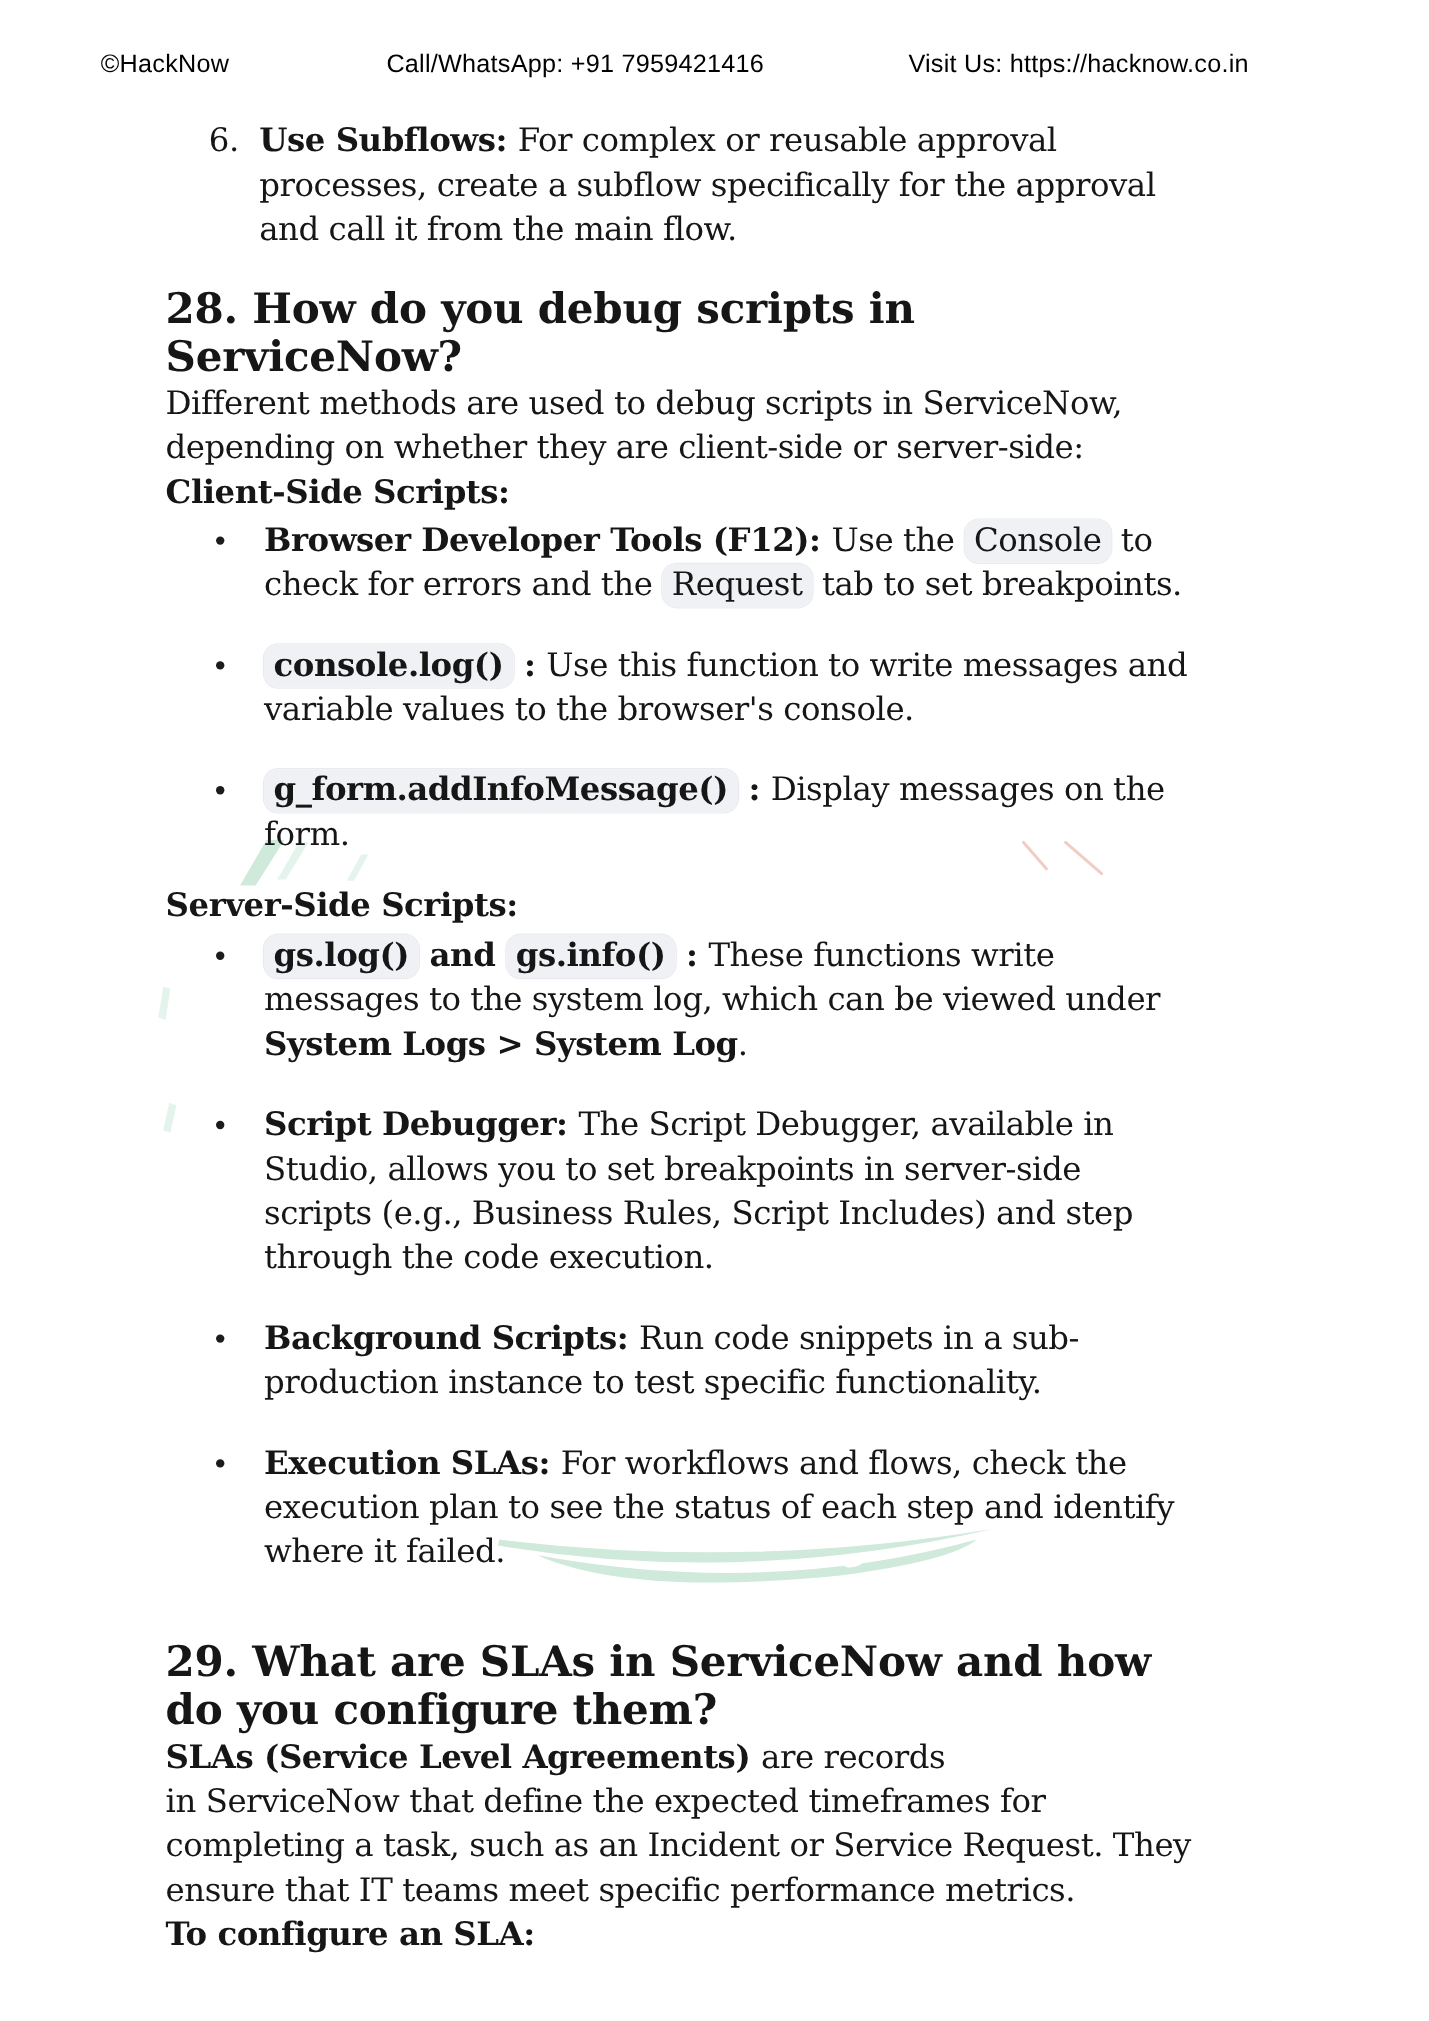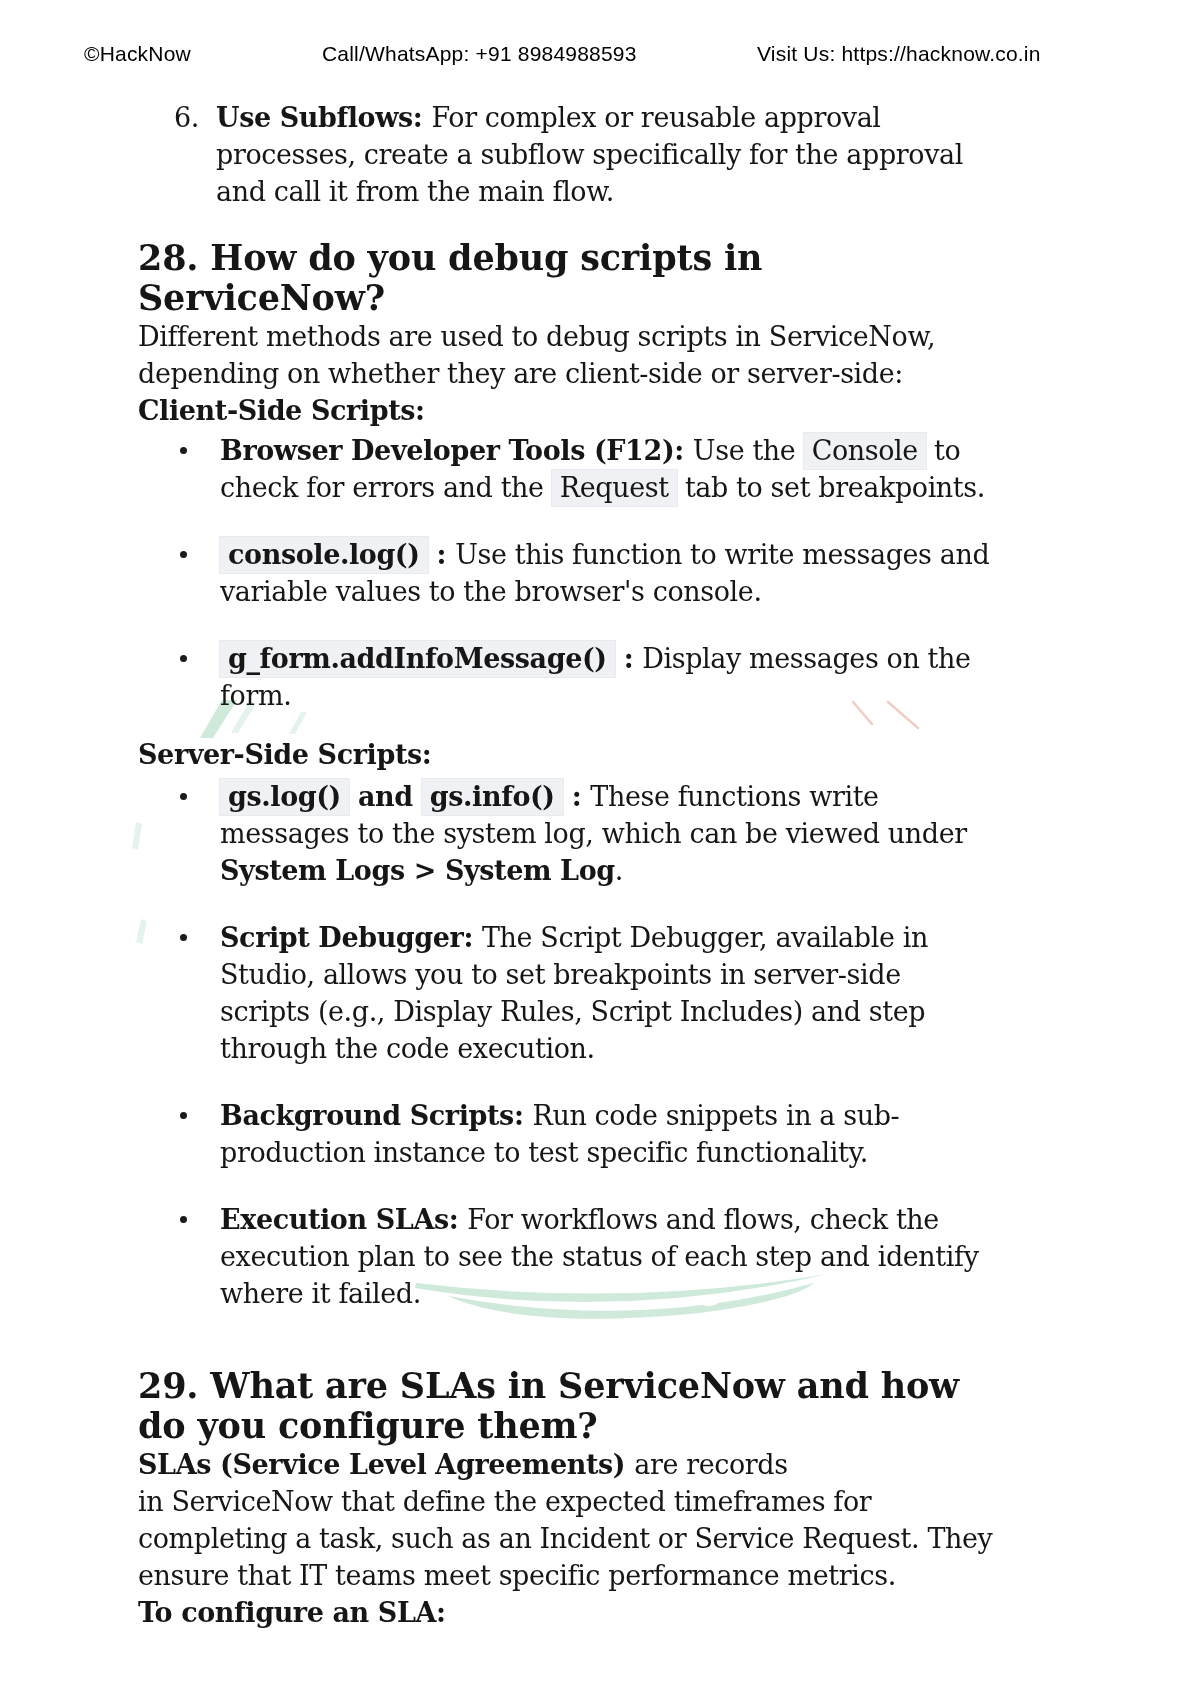--- a/index.html
+++ b/index.html
@@ -53,21 +53,21 @@
   .dot{
     position:absolute;left:-40px;top:15px;
     width:7px;height:7px;border-radius:50%;background:#1c1c1c;
   }
 
   
   .seg-b{font-weight:bold;}
   .seg-c,.seg-cb{
     background:#f0f1f4;
     box-shadow:0 0 0 1px #e9eaee;
-    border-radius:0;
+    border-radius:12px;
     padding:2px 8px 3px;
   }
   .seg-cb{font-weight:bold;text-align:center;}
 </style>
 </head>
 <body>
 
 <div class="page">
 
   <svg class="wm-svg" width="1191" height="1684" viewBox="0 0 1191 1684">
@@ -82,21 +82,21 @@
     <path d="M136,822 l6,2 l-4,26 l-6,-2 Z" fill="#e4f4ec"></path>
     <path d="M141,919 l6,2 l-5,23 l-6,-2 Z" fill="#e4f4ec"></path>
 
     <path d="M415,1288 Q620,1322 828,1274 Q625,1308 416,1283 Z" fill="#cfe9da"></path>
     <path d="M448,1296 Q640,1331 814,1283 Q792,1301 700,1313 Q558,1327 480,1307 Q458,1301 448,1296 Z" fill="#cfe9da"></path>
     <ellipse cx="712" cy="1303" rx="8" ry="2.6" transform="rotate(-14 712 1303)" fill="#ffffff"></ellipse>
     <ellipse cx="732" cy="1298" rx="6" ry="2.4" transform="rotate(-14 732 1298)" fill="#ffffff"></ellipse>
   </svg>
 
   <span class="hdr-item hdr-brand">©HackNow</span>
-  <span class="hdr-item hdr-contact">Call/WhatsApp: +91 8984988593</span>
+  <span class="hdr-item hdr-contact">Call/WhatsApp: +91 7959421416</span>
   <span class="hdr-item hdr-visit">Visit Us: https://hacknow.co.in</span>
 
   <div class="content">
 
     <div class="numbered-item">
       <span class="marker">6.</span>
       <div class="ni-text"><span class="seg-b">Use Subflows: </span><span class="seg-n">For complex or reusable approval processes, create a subflow specifically for the approval and call it from the main flow.</span></div>
     </div>
 
     <h2 class="q-title">28. How do you debug scripts in ServiceNow?</h2>
@@ -119,21 +119,21 @@
       </ul>
 
     <div class="subhead server">Server-Side Scripts:</div>
     <ul class="q-list server-list">
         <li>
           <span class="dot"></span>
           <div class="li-text"><span class="seg-cb">gs.log()</span><span class="seg-b"> and </span><span class="seg-cb">gs.info()</span><span class="seg-b"> : </span><span class="seg-n">These functions write messages to the system log, which can be viewed under </span><span class="seg-b">System Logs &gt; System Log</span><span class="seg-n">.</span></div>
         </li>
         <li>
           <span class="dot"></span>
-          <div class="li-text"><span class="seg-b">Script Debugger: </span><span class="seg-n">The Script Debugger, available in Studio, allows you to set breakpoints in server-side scripts (e.g., Display Rules, Script Includes) and step through the code execution.</span></div>
+          <div class="li-text"><span class="seg-b">Script Debugger: </span><span class="seg-n">The Script Debugger, available in Studio, allows you to set breakpoints in server-side scripts (e.g., Business Rules, Script Includes) and step through the code execution.</span></div>
         </li>
         <li>
           <span class="dot"></span>
           <div class="li-text"><span class="seg-b">Background Scripts: </span><span class="seg-n">Run code snippets in a sub-production instance to test specific functionality.</span></div>
         </li>
         <li>
           <span class="dot"></span>
           <div class="li-text"><span class="seg-b">Execution SLAs: </span><span class="seg-n">For workflows and flows, check the execution plan to see the status of each step and identify where it failed.</span></div>
         </li>
       </ul>

